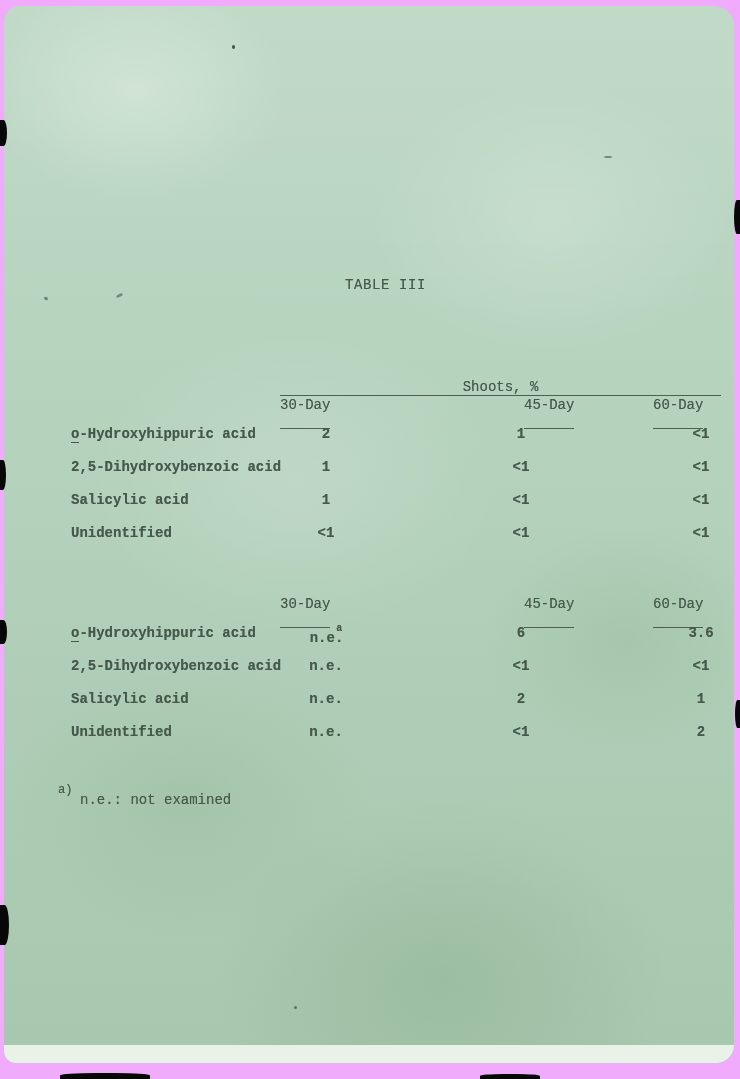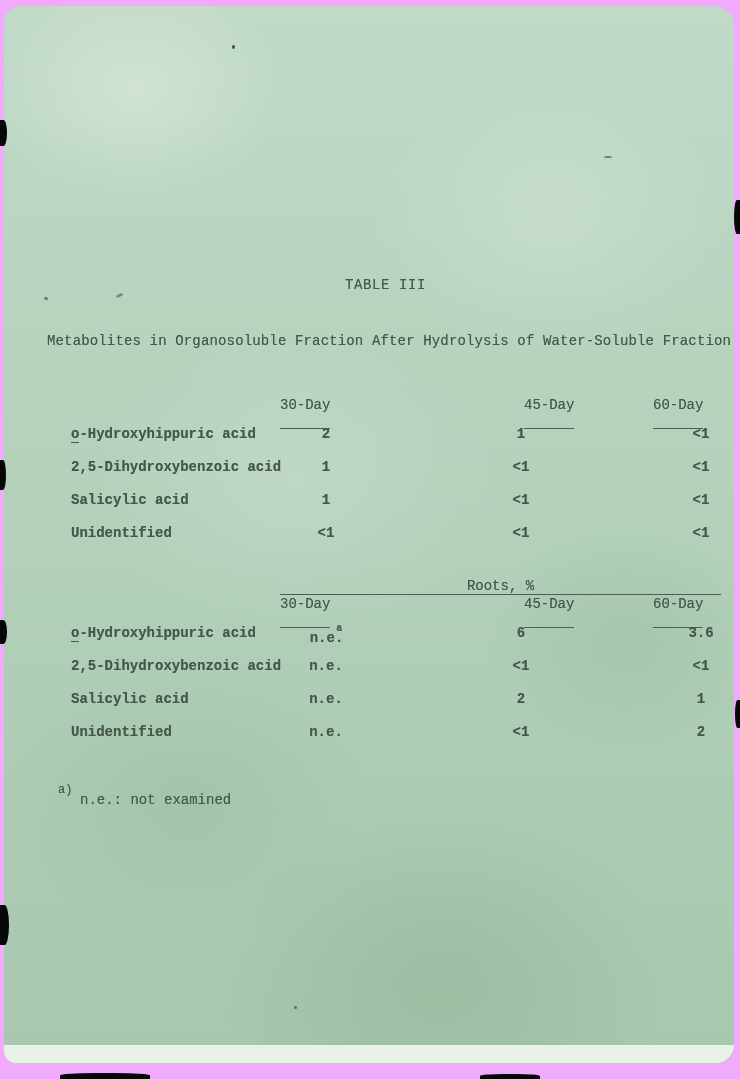--- a/index.html
+++ b/index.html
@@ -82,23 +82,25 @@
   <div class="paper">
 
     <span class="speck s1"></span>
     <span class="speck s2"></span>
     <span class="speck s3"></span>
     <span class="speck s4"></span>
     <span class="speck s5"></span>
 
     <div class="abs ink page-title" style="left:341px;top:271px;">TABLE III</div>
 
-    <div class="abs ink subtitle" style="left:43px;top:327px;">Metabolites in Organosoluble Fraction After Hydrolysis of Water-Soluble Fraction</div>
 
     <div class="tablegrp ink" style="top:374px;">
+      <div class="grouphead">
+        <span>Shoots, %</span>
+      </div>
       <span class="daylabel dl-1">30-Day</span>
       <span class="daylabel dl-2">45-Day</span>
       <span class="daylabel dl-3">60-Day</span>
 
       <div class="trow r-1">
         <span class="cell lab"><span class="u">o</span><span>-Hydroxyhippuric acid</span></span>
         <span class="cell c1">2</span>
         <span class="cell c2">1</span>
         <span class="cell c3">&lt;1</span>
       </div>
@@ -116,23 +118,20 @@
       </div>
       <div class="trow r-4">
         <span class="cell lab"><span class="u"></span><span>Unidentified</span></span>
         <span class="cell c1">&lt;1</span>
         <span class="cell c2">&lt;1</span>
         <span class="cell c3">&lt;1</span>
       </div>
     </div>
 
     <div class="tablegrp ink" style="top:573px;">
-      <div class="grouphead">
-        <span>Roots, %</span>
-      </div>
       <span class="daylabel dl-1">30-Day</span>
       <span class="daylabel dl-2">45-Day</span>
       <span class="daylabel dl-3">60-Day</span>
 
       <div class="trow r-1">
         <span class="cell lab"><span class="u">o</span><span>-Hydroxyhippuric acid</span></span>
         <span class="cell c1"><span>n.e.</span><sup class="fnsup">a</sup></span>
         <span class="cell c2">6</span>
         <span class="cell c3">3.6</span>
       </div>

